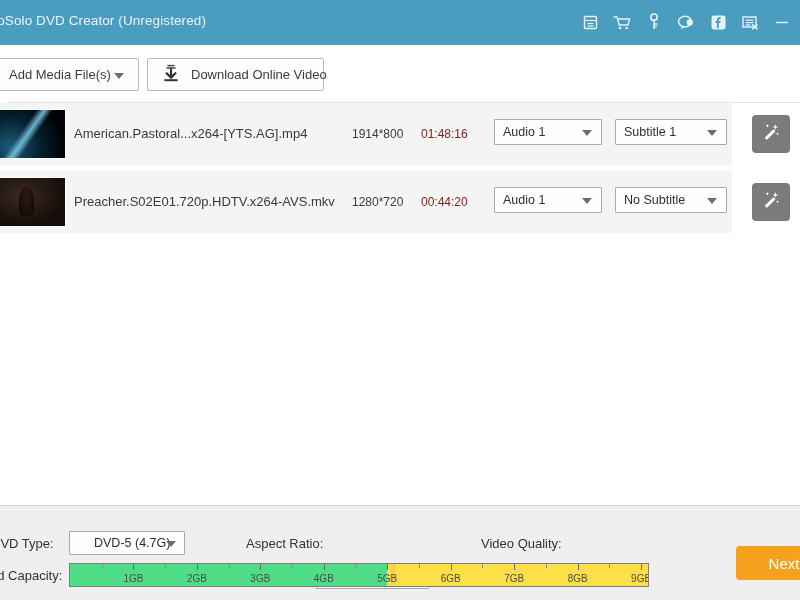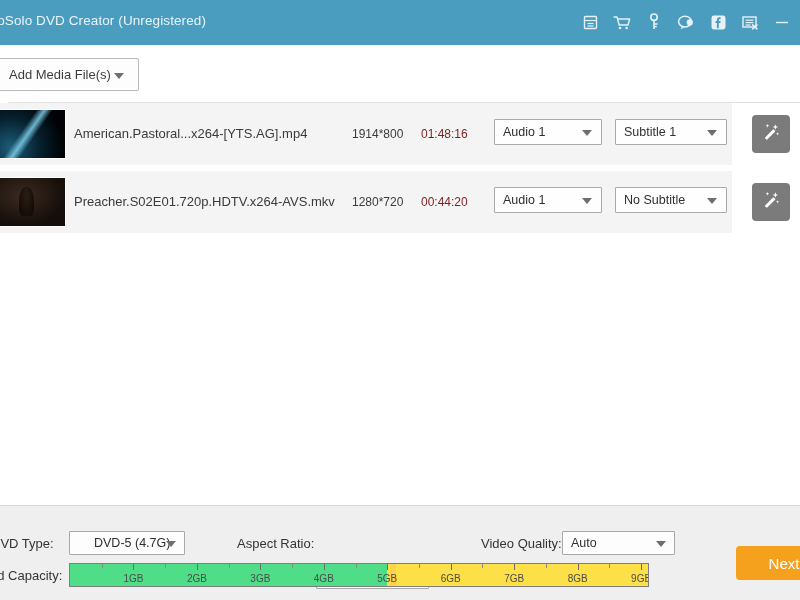--- a/index.html
+++ b/index.html
@@ -287,20 +287,31 @@
         </svg>
       </div>
     </div>
   </div>
 
   <div class="toolbar">
     <div class="btn-addmedia">
       <span>Add Media File(s)</span>
       <span class="caret"></span>
     </div>
+    <div class="btn-download" style="top:13px;">
+      <span>
+        <svg width="20" height="20" viewBox="0 0 20 20">
+          <line x1="6.5" y1="2.6" x2="13.5" y2="2.6" stroke="#454545" stroke-width="1.5"></line>
+          <line x1="5.5" y1="5.0" x2="14.5" y2="5.0" stroke="#454545" stroke-width="1.5"></line>
+          <path d="M10 6.4 L10 12.6 M5.6 10.2 L10 14.6 L14.4 10.2" fill="none" stroke="#333" stroke-width="2.2" stroke-linecap="round" stroke-linejoin="round"></path>
+          <rect x="3.4" y="16.2" width="13.2" height="2" fill="#333"></rect>
+        </svg>
+      </span>
+      <span>Download Online Video</span>
+    </div>
   </div>
 
   <div class="filelist">
 
     <div class="file-row">
       <div class="thumb thumb-a"></div>
       <div class="file-name">American.Pastoral...x264-[YTS.AG].mp4</div>
       <div class="file-res">1914*800</div>
       <div class="file-dur">01:48:16</div>
       <div class="combo combo-audio">
@@ -353,31 +364,27 @@
   </div>
 
   <div class="bottom"></div>
 
   <div class="lbl" style="left:-9px; top:536px;">DVD Type:</div>
   <div class="bcombo" style="left:69px; width:116px;padding-left:24px;">
     <span>DVD-5 (4.7G)</span>
     <span class="caret"></span>
   </div>
 
-  <div class="lbl" style="left:237px; top:536px;">Aspect Ratio:</div>
+  <div class="lbl" style="left:246px; top:536px;">Aspect Ratio:</div>
   <div class="bcombo" style="left:316px; width:113px;margin-top:34px;">
     <span>16:9</span>
     <span class="caret"></span>
   </div>
 
   <div class="lbl" style="left:481px; top:536px;">Video Quality:</div>
-  <div class="bcombo" style="left:562px; width:113px;">
-    <span>Auto</span>
-    <span class="caret"></span>
-  </div>
 
   <div class="lbl" style="left:-10px; top:568px;">ed Capacity:</div>
   <div class="capbar">
     <div class="cap-fill" style="width: 317.277px; background: rgb(79, 221, 135);"></div>
     <div class="cap-marker" style="left: 320.45px; background: rgb(255, 210, 74);"></div>
   <div class="cap-tick" style="left: 63.4555px;"></div>
       <div class="cap-tick minor" style="left: 31.7277px;"></div>
       <div class="cap-lab" style="left: 63.4555px;">1GB</div>
       <div class="cap-tick" style="left: 126.911px;"></div>
       <div class="cap-tick minor" style="left: 95.1832px;"></div>

